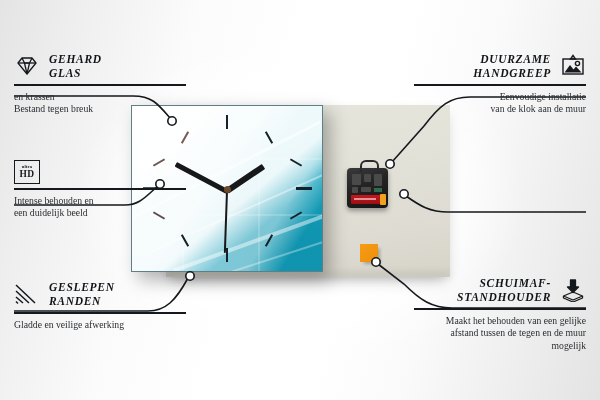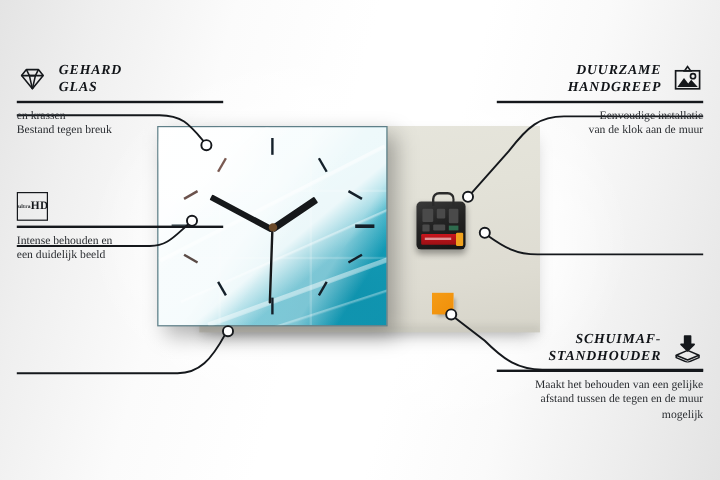--- a/index.html
+++ b/index.html
@@ -127,21 +127,21 @@
   .feat.right .desc{text-align:right;}
   .ico{width:26px;height:24px;flex:0 0 26px;display:block;}
   .f-gehard    {left:14px;  top:52px;  width:172px;}
   .f-print     {left:14px;  top:160px; width:172px;}
   .f-randen    {left:14px;  top:280px; width:172px;}
   .f-handgreep {left:414px; top:52px;  width:172px;}
   .f-mechanisme{left:414px; top:168px; width:172px;}
   .f-schuim    {left:414px; top:276px; width:172px;}
   .hdbox{
     width:26px;height:24px;border:1.6px solid #15181c;box-sizing:border-box;
-    display:flex;flex-direction:row;align-items:center;justify-content:space-between;
+    display:flex;flex-direction:column;align-items:center;justify-content:center;
     line-height:1;
   }
   .hdbox .u{font-size:4.6px;font-weight:bold;letter-spacing:.2px;color:#15181c;}
   .hdbox .h{font-size:9.5px;font-weight:bold;letter-spacing:.3px;color:#15181c;margin-top:.5px;}
 </style>
 </head>
 <body>
 
 <div id="stage">
 
@@ -242,20 +242,40 @@
         <span class="h">HD</span>
       </div>
     </div>
     <div class="rule"></div>
     <div class="desc">
       <div>Intense behouden en</div>
       <div>een duidelijk beeld</div>
     </div>
   </div>
 
+  <div class="feat left f-randen">
+    <div class="head">
+      <svg class="ico" viewBox="0 0 26 24">
+        <g stroke="#15181c" stroke-width="1.5" fill="none">
+          <path d="M2,3 L21,21"></path>
+            <path d="M2,9 L15,21"></path>
+            <path d="M2,15 L9,21"></path>
+          <path d="M2,19.5 L4,21.5"></path>
+        </g>
+      </svg>
+      <div class="ttl">
+        <div>GESLEPEN</div>
+        <div>RANDEN</div>
+      </div>
+    </div>
+    <div class="rule"></div>
+    <div class="desc">
+      <div>Gladde en veilige afwerking</div>
+    </div>
+  </div>
 
   <div class="feat right f-handgreep">
     <div class="head">
       <div class="ttl">
         <div>DUURZAME</div>
         <div>HANDGREEP</div>
       </div>
       <svg class="ico" viewBox="0 0 26 24">
         <g stroke="#15181c" stroke-width="1.4" fill="none">
           <rect x="3" y="5" width="20" height="15"></rect>

